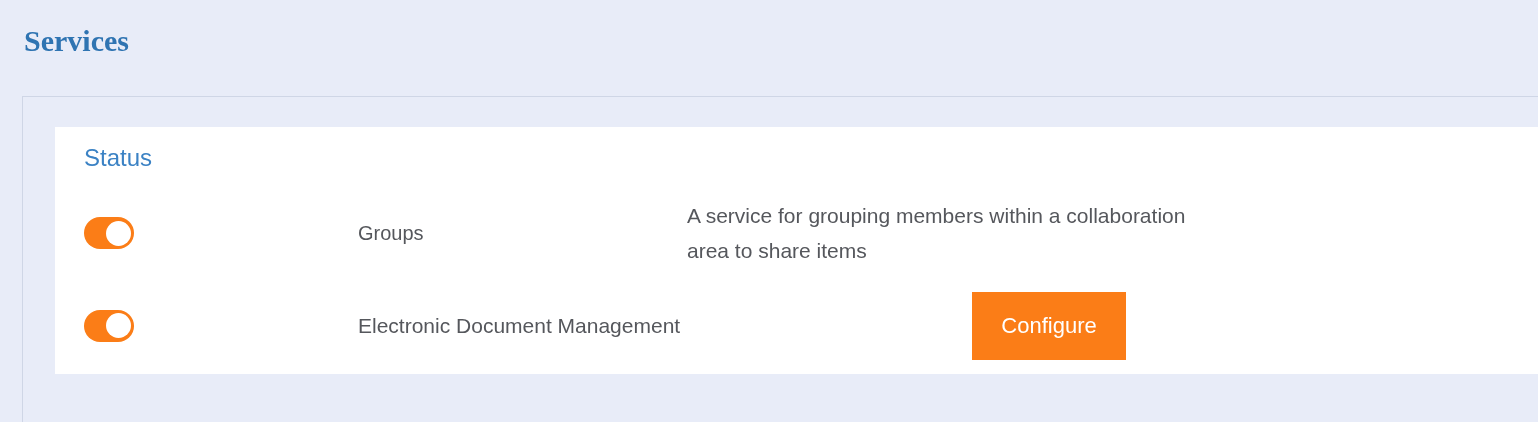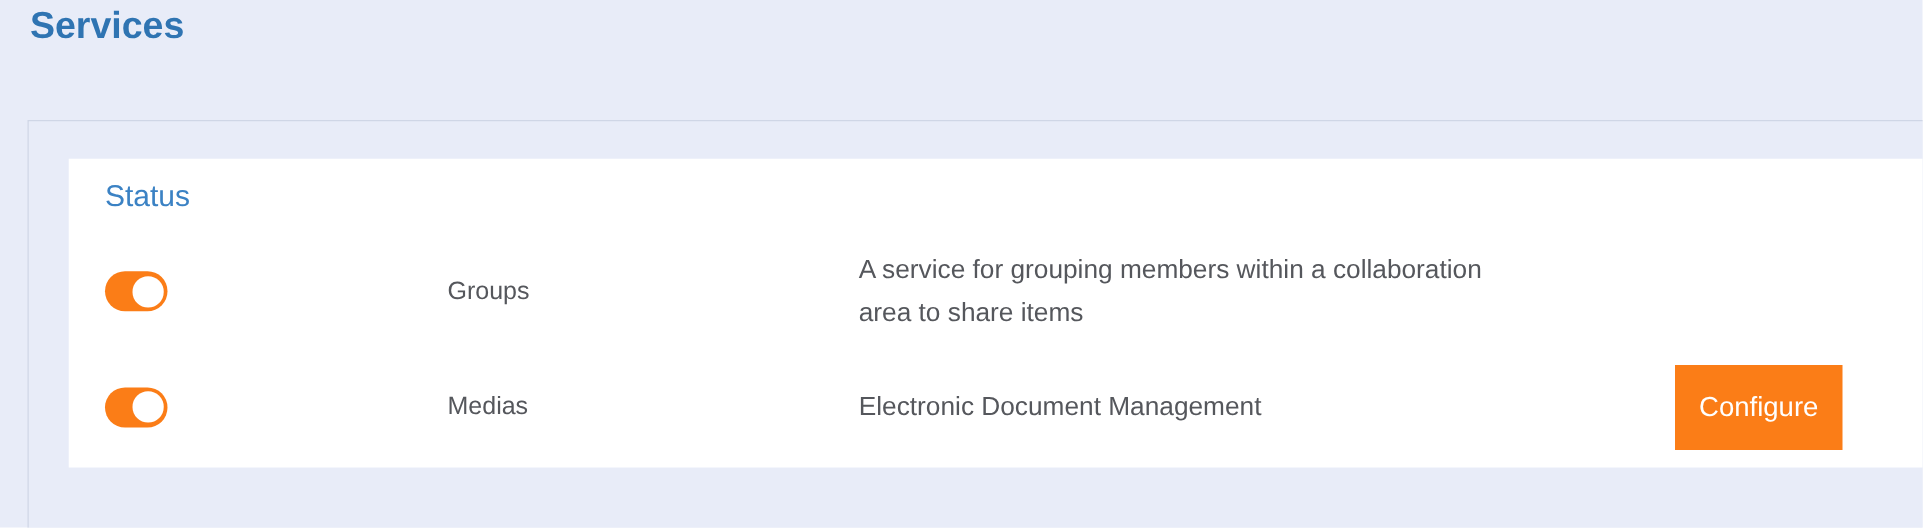--- a/index.html
+++ b/index.html
@@ -16,24 +16,25 @@
   *{box-sizing:border-box;margin:0;padding:0;}
   html,body{width:1538px;height:422px;overflow:hidden;}
   body{
     background:var(--page-bg);
     font-family:"Liberation Sans", sans-serif;
     position:relative;
   }
   .page-title{
     position:absolute;
     left:24px;
-    top:4px;
+    top:24px;
     font-size:30px;
     font-weight:700;
     color:var(--title-blue);
+    font-family:Liberation Serif, serif;
   }
   .panel{
     position:absolute;
     left:22px;
     top:96px;
     right:-10px;
     bottom:-12px;
     background:var(--page-bg);
     border:1px solid var(--panel-border);
   }
@@ -86,21 +87,21 @@
   .toggle .knob{
     position:absolute;
     top:3.5px;
     right:3px;
     width:25px;
     height:25px;
     border-radius:50%;
     background:var(--toggle-knob);
   }
   .configure-btn{
-    width:134px;
+    width:154px;
     height:68px;
     background:var(--accent-orange);
     color:var(--button-text);
     font-size:22px;
     font-family:"Liberation Sans", sans-serif;
     border:none;
     border-radius:0;
     cursor:pointer;
   }
 </style>
@@ -127,21 +128,20 @@
       <div class="cell-desc">A service for grouping members within a collaboration area to share items</div>
       <div class="cell-action"></div>
     </div>
 
     <div class="grid row-medias">
       <div class="cell-status">
         <div class="toggle on">
           <div class="knob"></div>
         </div>
       </div>
-      <div class="cell-name">Medias</div>
       <div class="cell-desc">Electronic Document Management</div>
       <div class="cell-action">
         <button class="configure-btn">Configure</button>
       </div>
     </div>
 
   </div>
 </div>
 
 </body></html>

